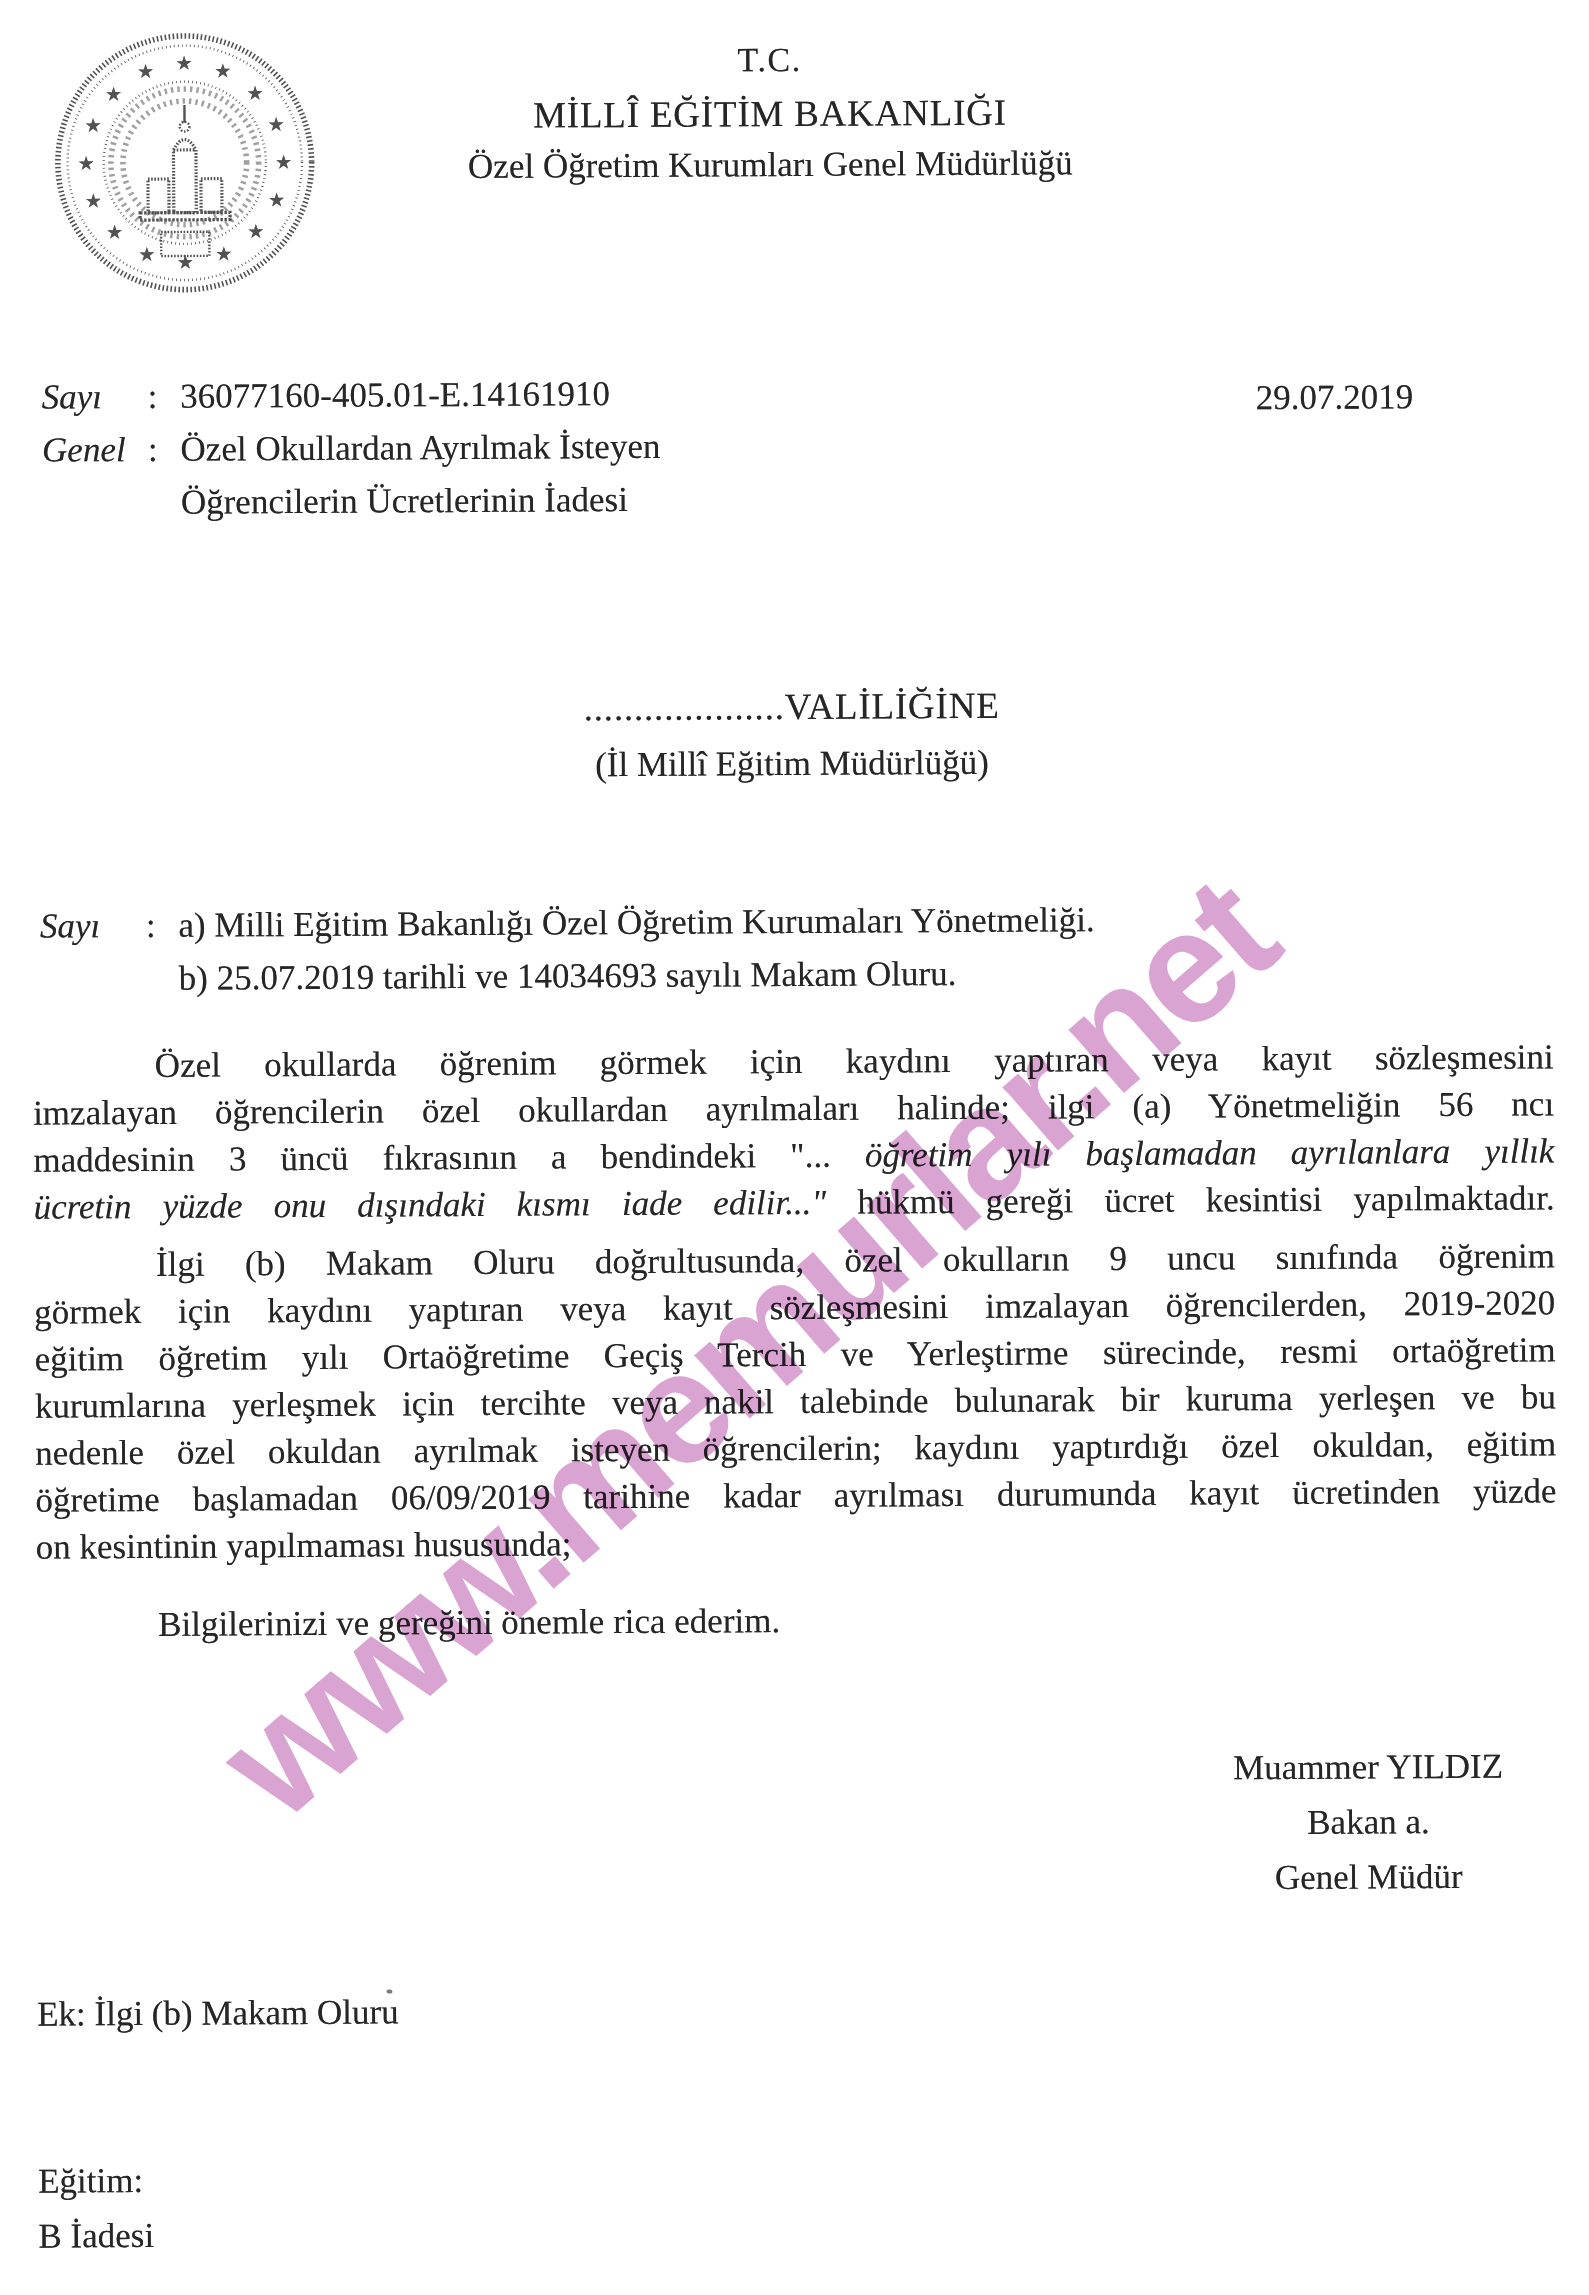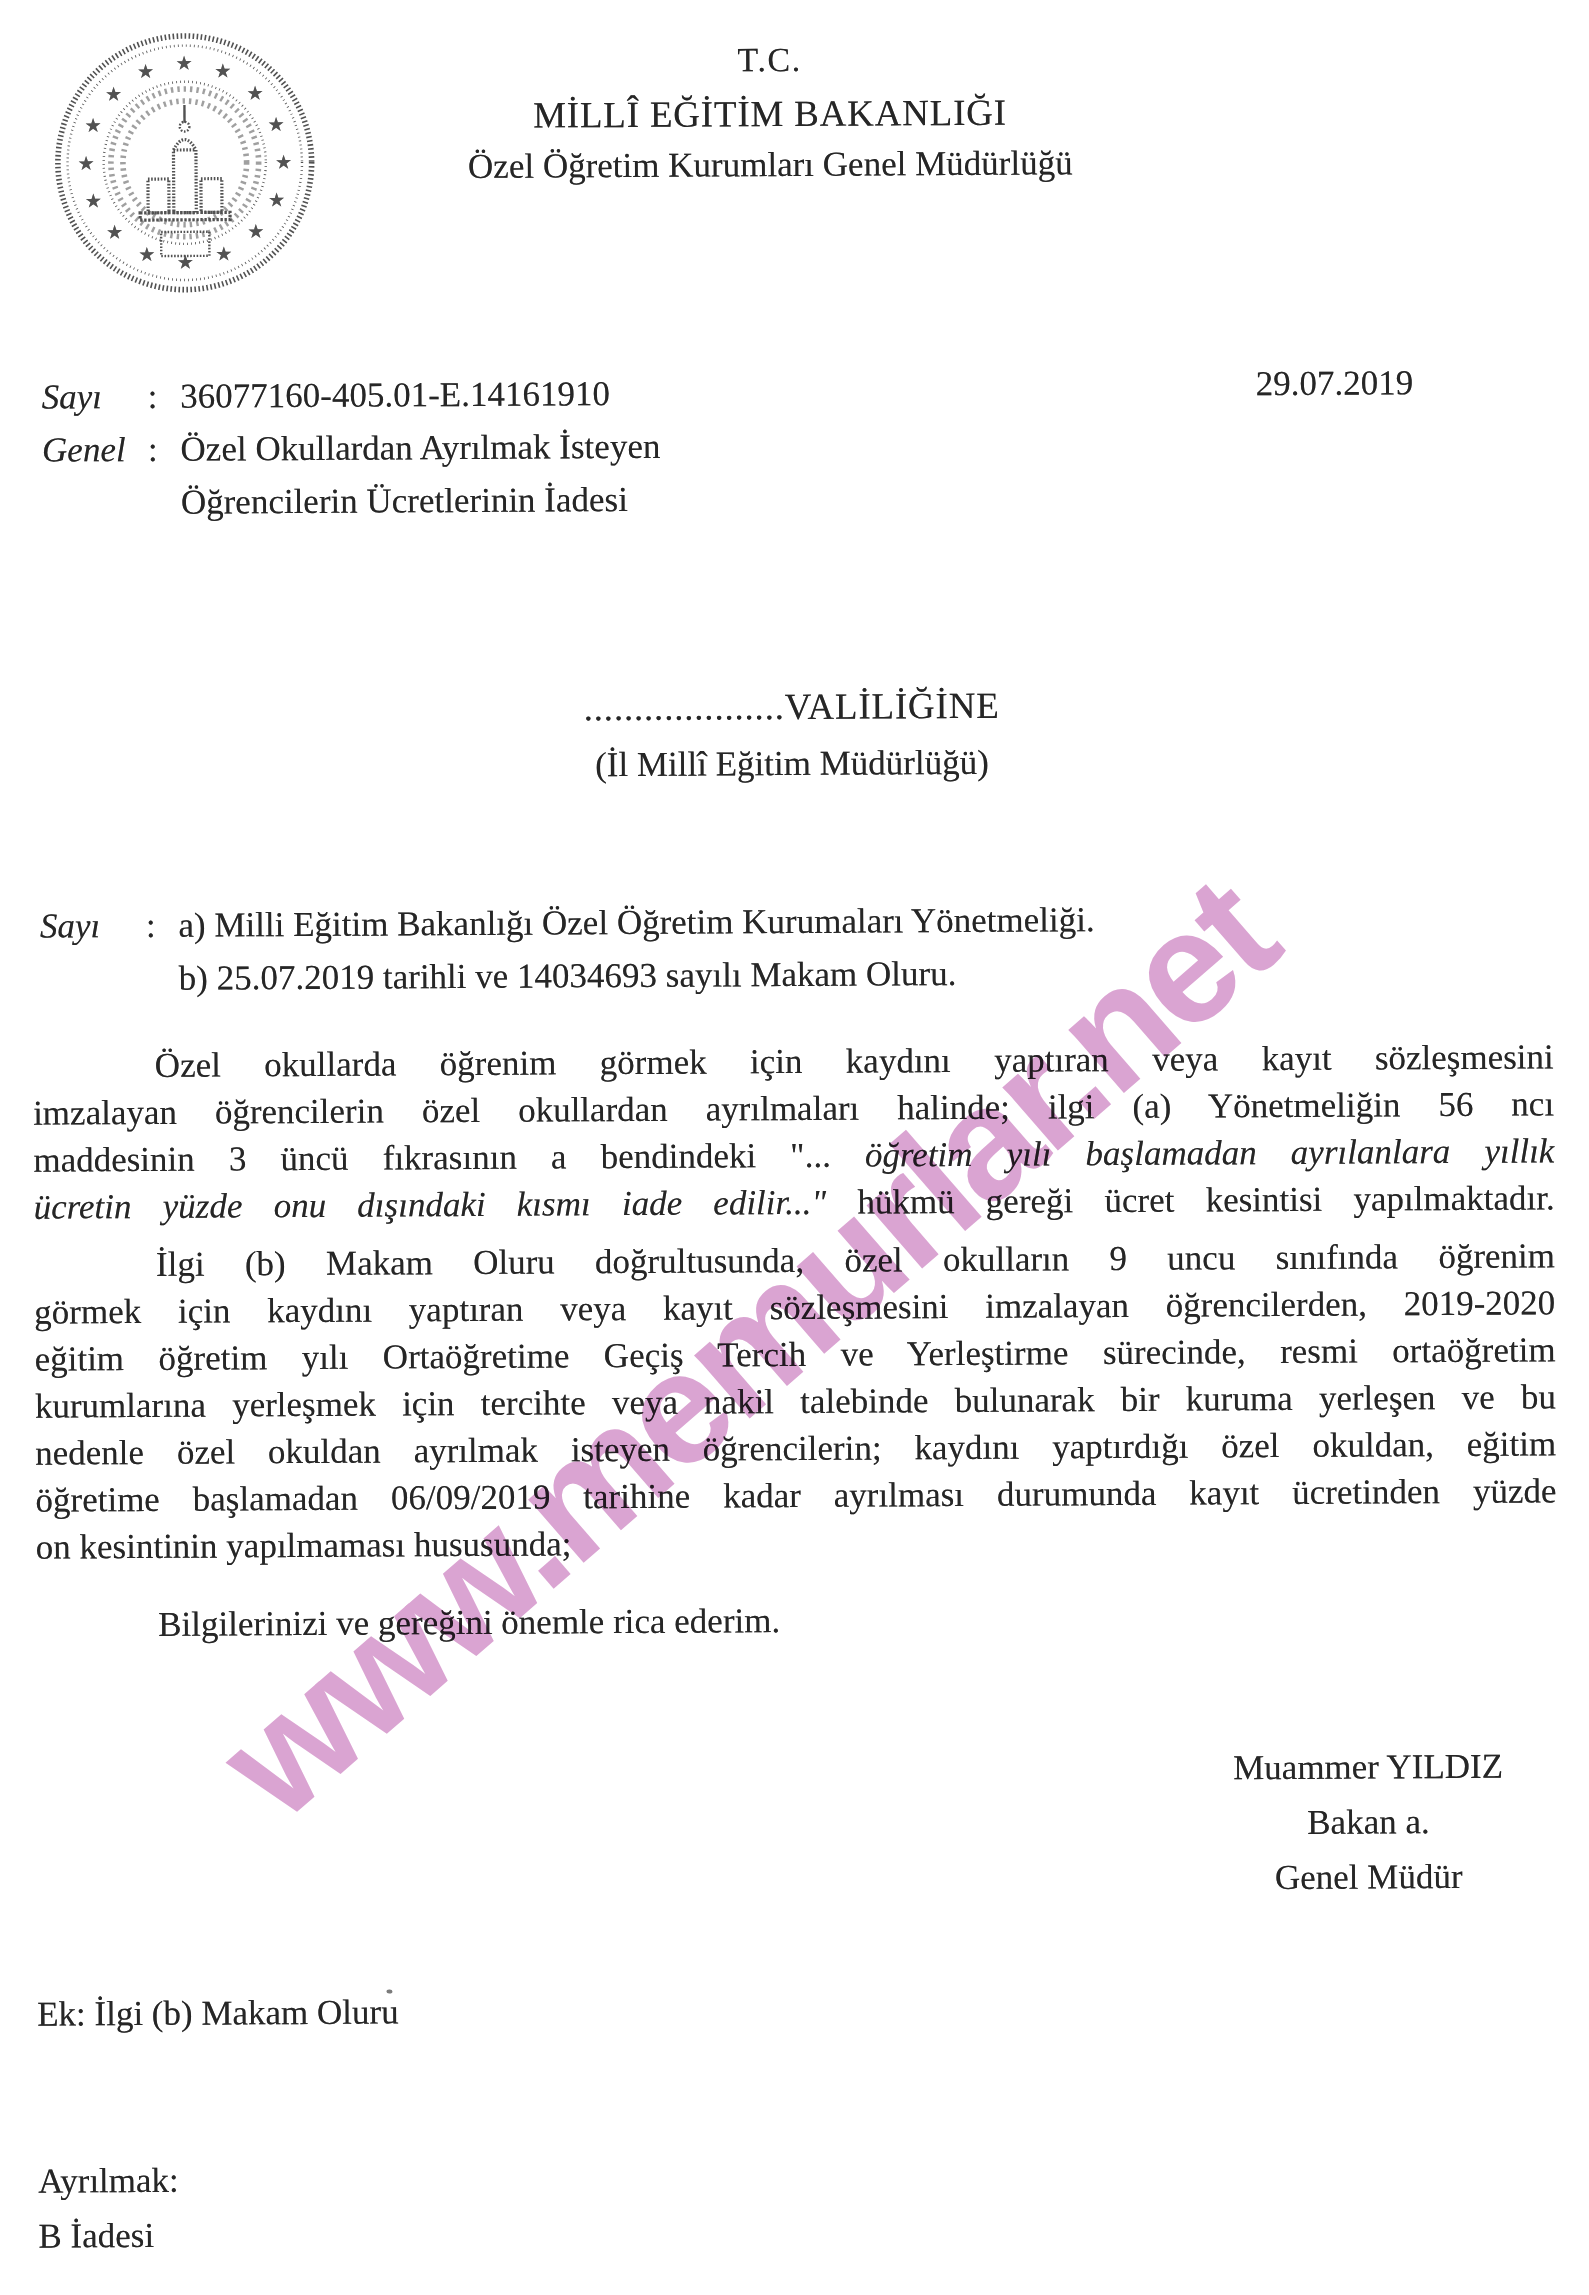--- a/index.html
+++ b/index.html
@@ -22,21 +22,21 @@
   .header { position:absolute; left:-18px; top:0; width:100%; text-align:center; }
   .h-tc { margin-top:41px; font-size:34px; letter-spacing:1.6px; }
   .h-ministry { margin-top:13px; font-size:37px; letter-spacing:0.8px; }
   .h-dept { margin-top:9.7px; font-size:35px; }
   
   .meta { position:absolute; left:47px; top:366px; width:894px; font-size:35px; }
   .m-row { display:flex; line-height:53px; }
   .m-label { width:106px;font-style:italic; }
   .m-colon { width:32.5px; }
   .m-value { flex:1; }
-  .date { position:absolute; left:1261px; top:367px; font-size:35px; }
+  .date { position:absolute; left:1261px; top:381px; font-size:35px; }
   
   .recipient { position:absolute; left:0; top:685px; width:100%; text-align:center; }
   .r-line1 { font-size:37px; letter-spacing:0.8px; }
   .r-line2 { margin-top:16.2px; font-size:35px; }
   
   .ilgi { position:absolute; left:42px; top:895px; width:1218px; font-size:35px; }
   
   .body { position:absolute; left:34px; top:1038px; width:1521px; font-size:35px; }
   .jline { text-align:justify; text-align-last:justify; line-height:47px; white-space:normal; }
   .lline { text-align:left; line-height:47px; }
@@ -167,21 +167,21 @@
     </div>
 
     <div class="signature">
       <div>Muammer YILDIZ</div>
       <div>Bakan a.</div>
       <div>Genel Müdür</div>
     </div>
 
     <div class="ek">Ek: İlgi (b) Makam Oluru</div>
     <div class="dagitim">
-      <div>Ayrılmak:</div>
+      <div>Eğitim:</div>
       <div>B İadesi</div>
     </div>
 
     <div class="speck speck1"></div>
   </div>
 
   <div class="watermark">www.memurlar.net</div>
 </div>
 
 

